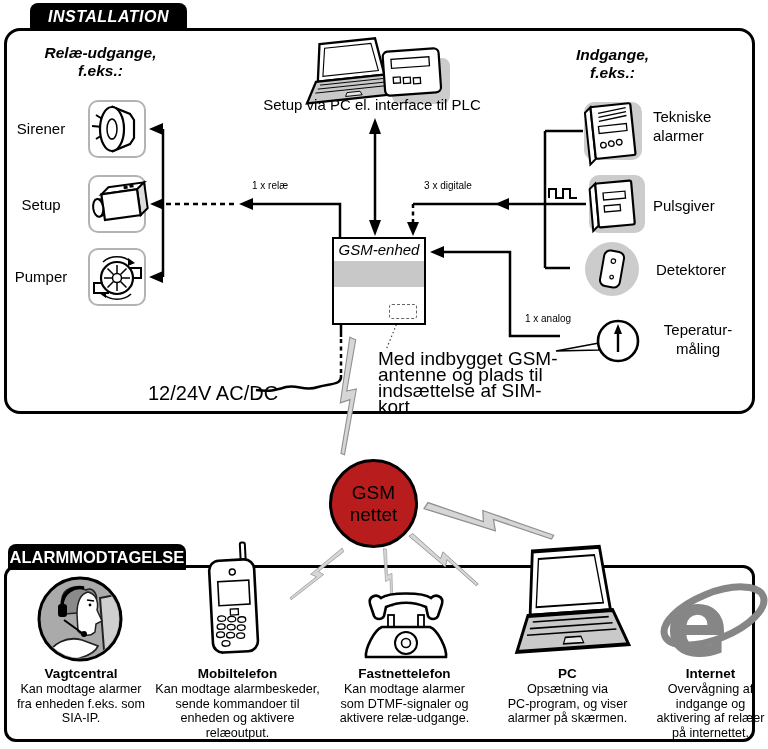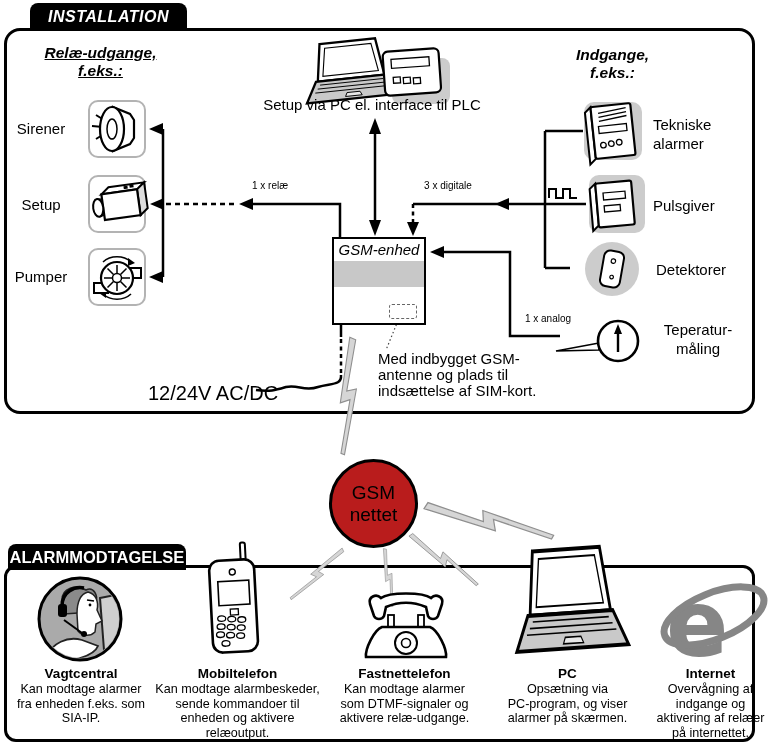--- a/index.html
+++ b/index.html
@@ -236,43 +236,43 @@
     <g>
       <use href="#laptop" transform="translate(510,553) rotate(-4) scale(1.12,1.6)"></use>
     </g>
 
     <g>
       <text x="666" y="656" font-size="92" font-weight="bold" fill="#868686" font-family="DejaVu Sans, sans-serif">e</text>
       <ellipse cx="714" cy="616" rx="53" ry="23" fill="none" stroke="#868686" stroke-width="7" transform="rotate(-22 714 616)"></ellipse>
     </g>
   </svg>
 
-  <div class="abs hd ctr pre z10" style="left:18px;top:44px;width:165px;text-decoration:underline;">Relæ-udgange,
+  <div class="abs hd ctr pre z10" style="left:18px;top:44px;width:165px;">Relæ-udgange,
 f.eks.:</div>
 
   <div class="abs lbl ctr z10" style="left:0px;top:120px;width:82px;">Sirener</div>
   <div class="abs lbl ctr z10" style="left:0px;top:196px;width:82px;">Setup</div>
   <div class="abs lbl ctr z10" style="left:0px;top:268px;width:82px;">Pumper</div>
 
   <div class="abs lbl ctr z10" style="left:217px;top:96px;width:310px;">Setup via PC el. interface til PLC</div>
 
   <div class="abs linelbl ctr z10" style="left:225px;top:180px;width:90px;">1 x relæ</div>
   <div class="abs linelbl ctr z10" style="left:403px;top:180px;width:90px;">3 x digitale</div>
   <div class="abs linelbl ctr z10" style="left:503px;top:313px;width:90px;">1 x analog</div>
 
   <div class="abs linelbl z10" style="left:148px;top:382px;width:120px;font-size:20px;white-space:nowrap;">12/24V AC/DC</div>
 
-  <div class="abs pre z10" style="left:378px;top:351px;width:190px;font-size:15px;line-height:16px;">Med indbygget GSM-
+  <div class="abs pre z10" style="left:378px;top:351px;width:190px;font-size:19px;line-height:16px;">Med indbygget GSM-
 antenne og plads til
 indsættelse af SIM-kort.</div>
 
   <div class="abs hd ctr pre z10" style="left:535px;top:46px;width:155px;">Indgange,
 f.eks.:</div>
 
-  <div class="abs lbl pre z10" style="left:653px;top:108px;width:100px;margin-top:8px;">Tekniske
+  <div class="abs lbl pre z10" style="left:653px;top:108px;width:100px;">Tekniske
 alarmer</div>
   <div class="abs lbl z10" style="left:653px;top:197px;width:100px;">Pulsgiver</div>
   <div class="abs lbl z10" style="left:656px;top:261px;width:100px;">Detektorer</div>
   <div class="abs lbl ctr pre z10" style="left:648px;top:321px;width:100px;">Teperatur-
 måling</div>
 
   <div class="abs rtitle ctr z10" style="left:5px;top:666px;width:152px;">Vagtcentral</div>
   <div class="abs rdesc ctr pre z10" style="left:5px;top:682px;width:152px;">Kan modtage alarmer
 fra enheden f.eks. som
 SIA-IP.</div>

